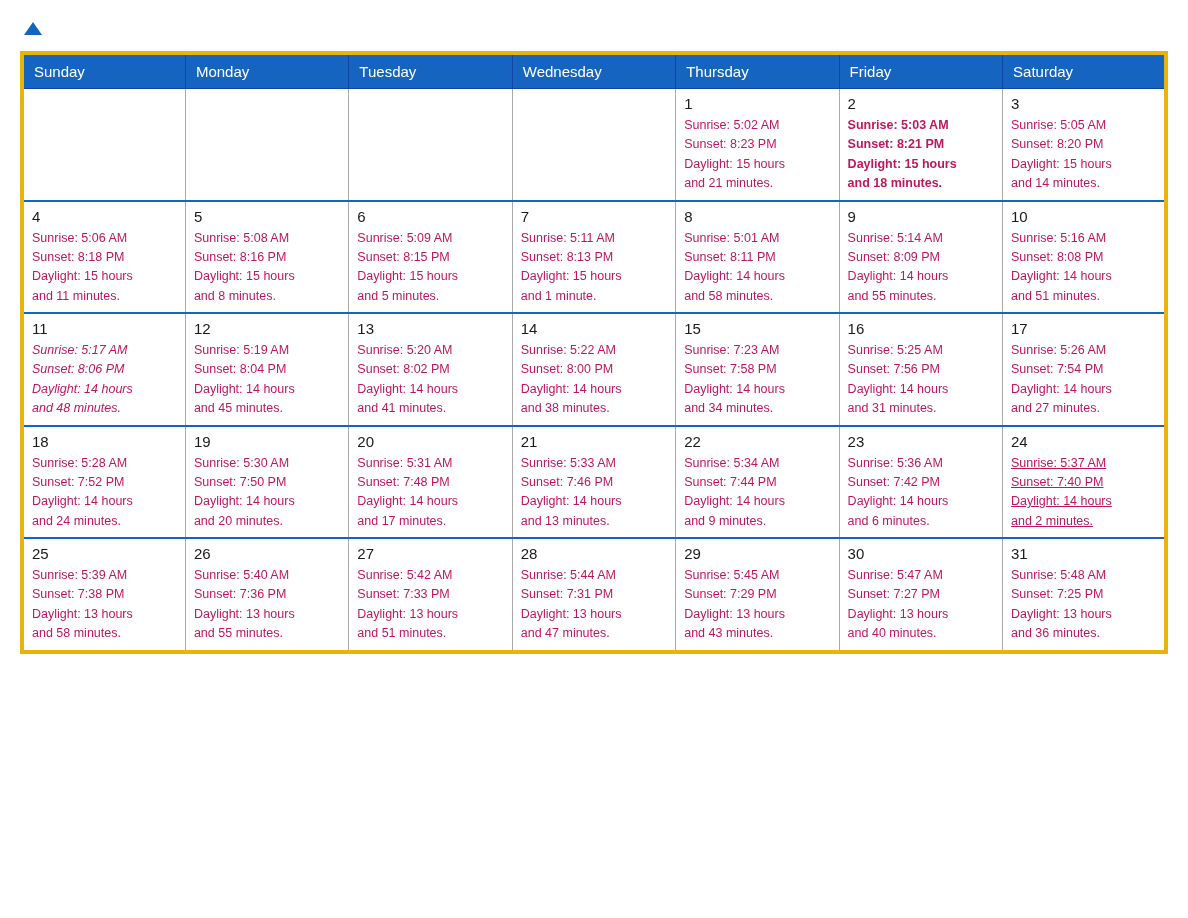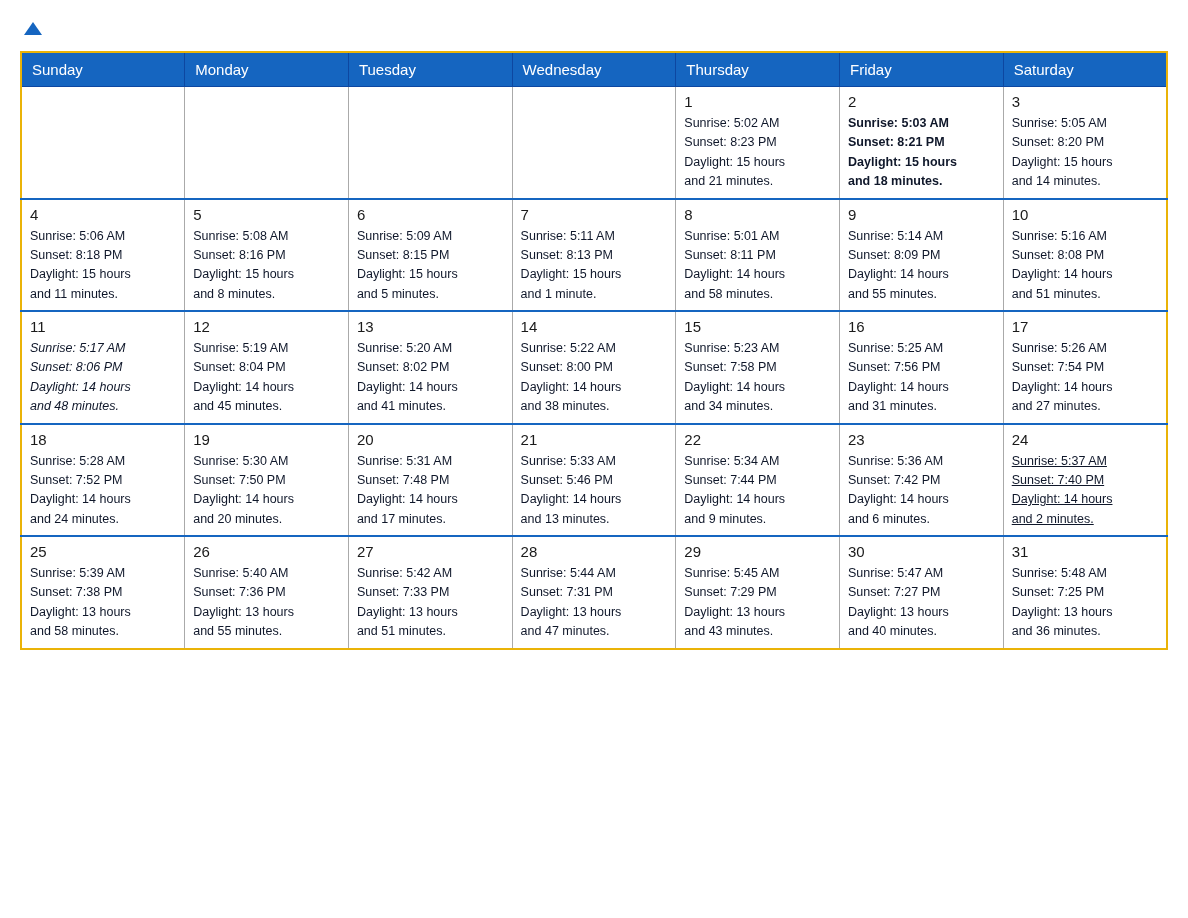--- a/index.html
+++ b/index.html
@@ -48,21 +48,21 @@
       line-height: 1.1;
     }
     .location {
       font-size: 22px;
       color: #444;
       margin-top: 4px;
     }
     .calendar {
       width: 100%;
       border-collapse: collapse;
-      border: 2px solid #eab308;
+      border: 4px solid #eab308;
     }
     .calendar th {
       background: #1565c0;
       color: #fff;
       font-size: 15px;
       font-weight: normal;
       padding: 8px 10px;
       text-align: left;
       border: 1px solid #0d47a1;
     }
@@ -76,21 +76,21 @@
       color: #222;
     }
     .day-number {
       font-size: 15px;
       color: #1a1a1a;
       margin-bottom: 4px;
       display: block;
     }
     .day-info {
       font-size: 12.5px;
-      color: #0f172a;
+      color: #be185d;
       line-height: 1.55;
     }
     .empty-cell {
       background: #fff;
     }
     .row-separator td {
       border-top: 2px solid #1565c0;
     }
   </style>
 </head>
@@ -227,21 +227,21 @@
         </td>
         <td>
           <span class="day-number">14</span>
           <div class="day-info" style="white-space: pre-line;">Sunrise: 5:22 AM
 Sunset: 8:00 PM
 Daylight: 14 hours
 and 38 minutes.</div>
         </td>
         <td>
           <span class="day-number">15</span>
-          <div class="day-info" style="white-space: pre-line;">Sunrise: 5:23 AM
+          <div class="day-info" style="white-space: pre-line;">Sunrise: 7:23 AM
 Sunset: 7:58 PM
 Daylight: 14 hours
 and 34 minutes.</div>
         </td>
         <td>
           <span class="day-number">16</span>
           <div class="day-info" style="white-space: pre-line;">Sunrise: 5:25 AM
 Sunset: 7:56 PM
 Daylight: 14 hours
 and 31 minutes.</div>
@@ -272,21 +272,21 @@
         <td>
           <span class="day-number">20</span>
           <div class="day-info" style="white-space: pre-line;">Sunrise: 5:31 AM
 Sunset: 7:48 PM
 Daylight: 14 hours
 and 17 minutes.</div>
         </td>
         <td>
           <span class="day-number">21</span>
           <div class="day-info" style="white-space: pre-line;">Sunrise: 5:33 AM
-Sunset: 5:46 PM
+Sunset: 7:46 PM
 Daylight: 14 hours
 and 13 minutes.</div>
         </td>
         <td>
           <span class="day-number">22</span>
           <div class="day-info" style="white-space: pre-line;">Sunrise: 5:34 AM
 Sunset: 7:44 PM
 Daylight: 14 hours
 and 9 minutes.</div>
         </td>

